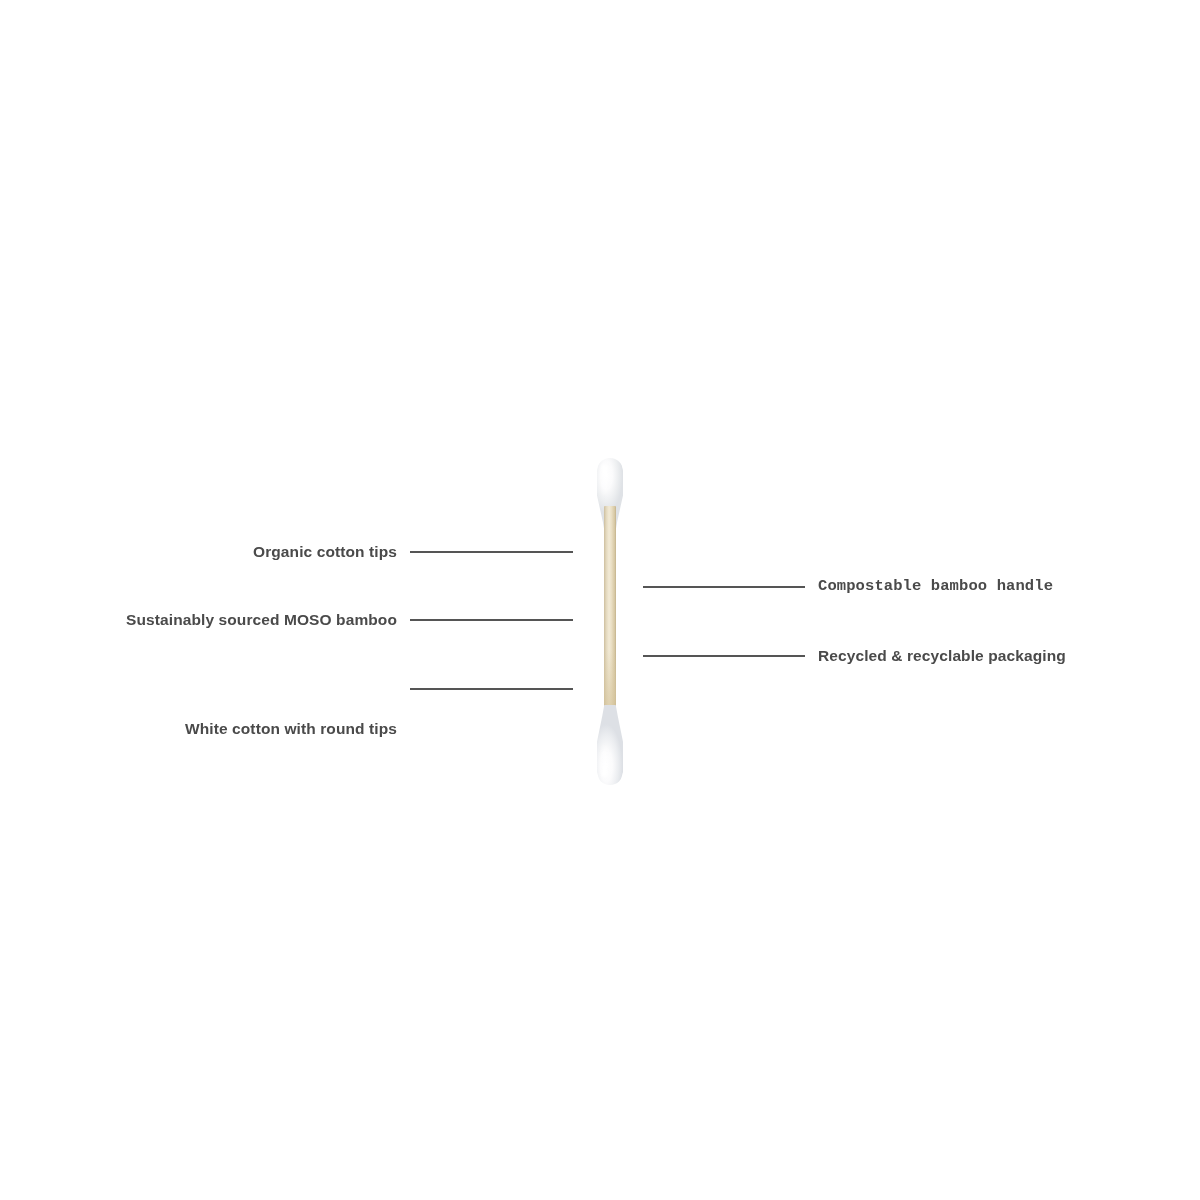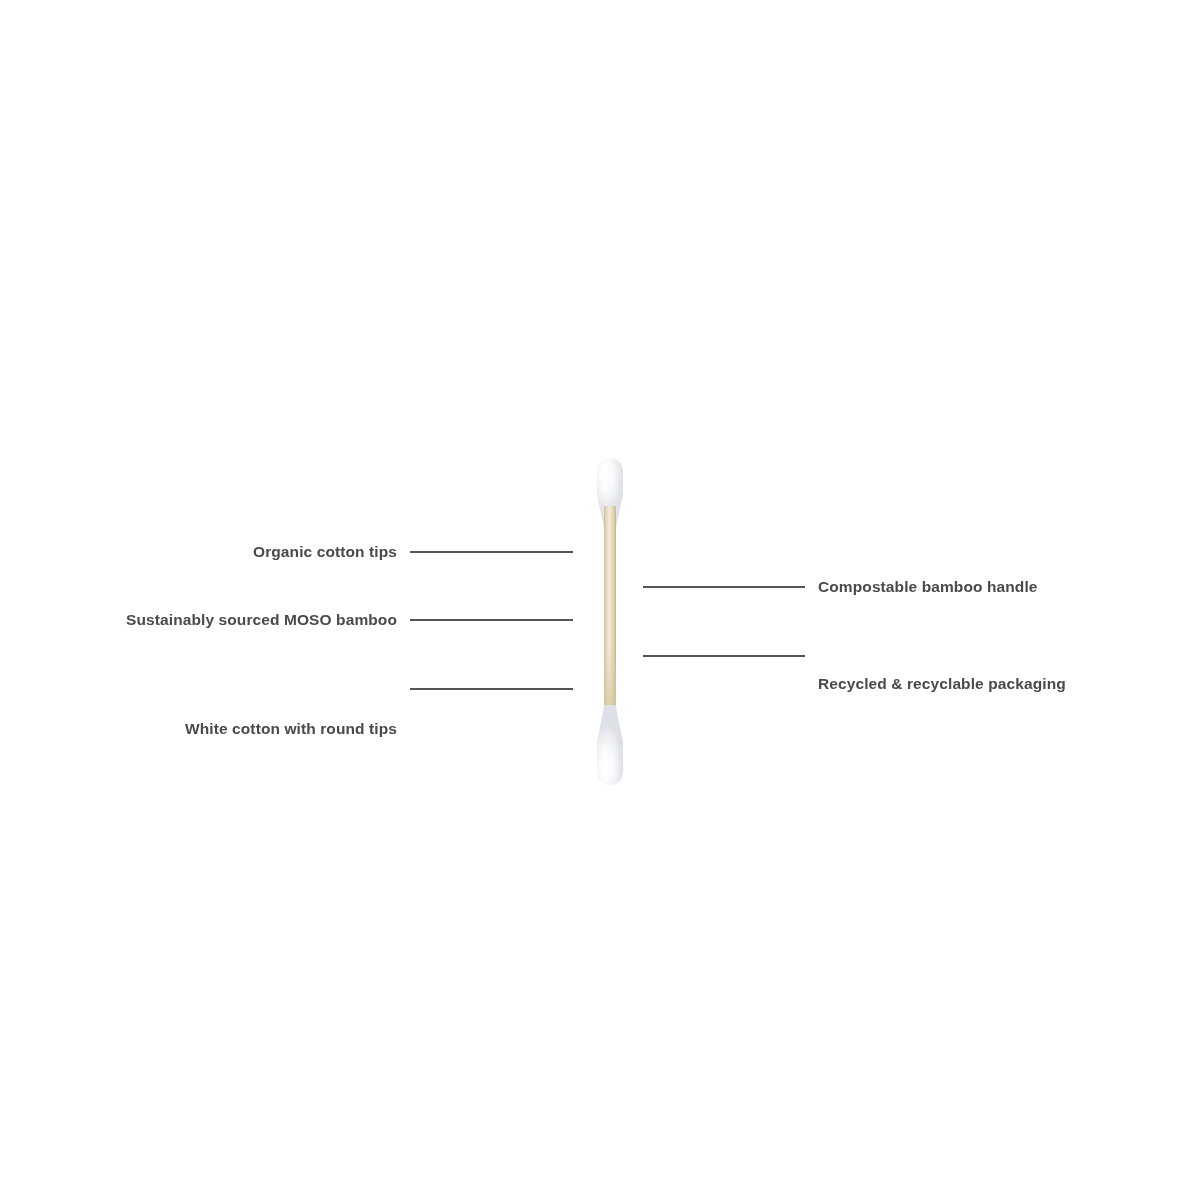--- a/index.html
+++ b/index.html
@@ -169,18 +169,18 @@
   <div class="leader-line" style="left:410px; top:552px; width:163px;"></div>
   <div class="callout-label left" style="right:803px; top:552px;">Organic cotton tips</div>
 
   <div class="leader-line" style="left:410px; top:620px; width:163px;"></div>
   <div class="callout-label left" style="right:803px; top:620px;margin-left:46px;">Sustainably sourced MOSO bamboo</div>
 
   <div class="leader-line" style="left:410px; top:689px; width:163px;"></div>
   <div class="callout-label left" style="right:803px; top:689px;margin-top:40px;">White cotton with round tips</div>
 
   <div class="leader-line" style="left:643px; top:587px; width:162px;"></div>
-  <div class="callout-label right" style="left:818px; top:587px;">Compostable bamboo handle</div>
+  <div class="callout-label right" style="left:818px; top:587px;font-family:Liberation Mono, monospace;">Compostable bamboo handle</div>
 
   <div class="leader-line" style="left:643px; top:656px; width:162px;"></div>
-  <div class="callout-label right" style="left:818px; top:656px;margin-top:28px;">Recycled &amp; recyclable packaging</div>
+  <div class="callout-label right" style="left:818px; top:656px;">Recycled &amp; recyclable packaging</div>
 
 </div>
 
 </body></html>

